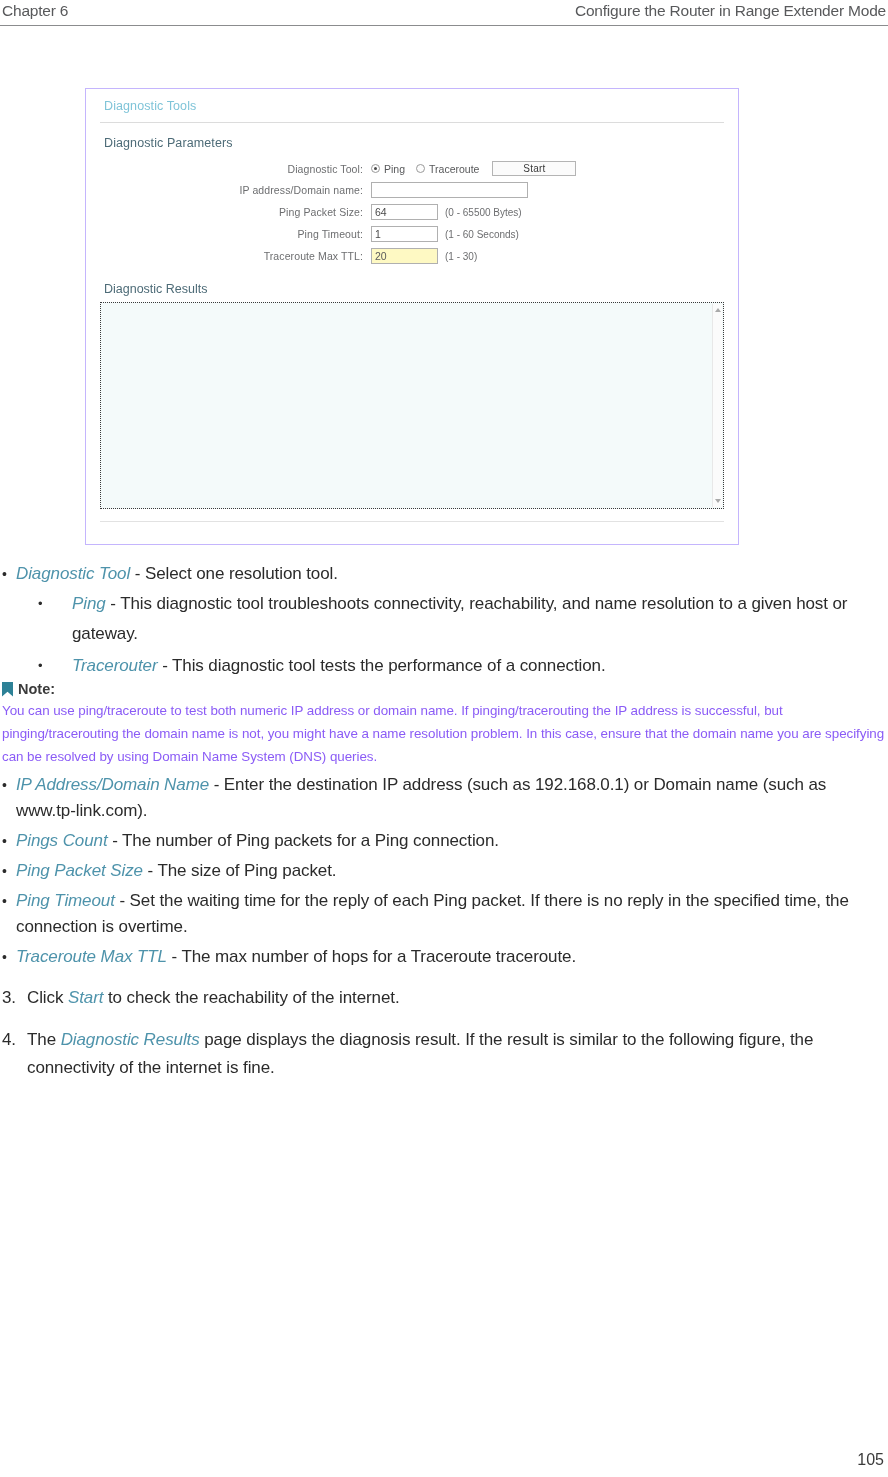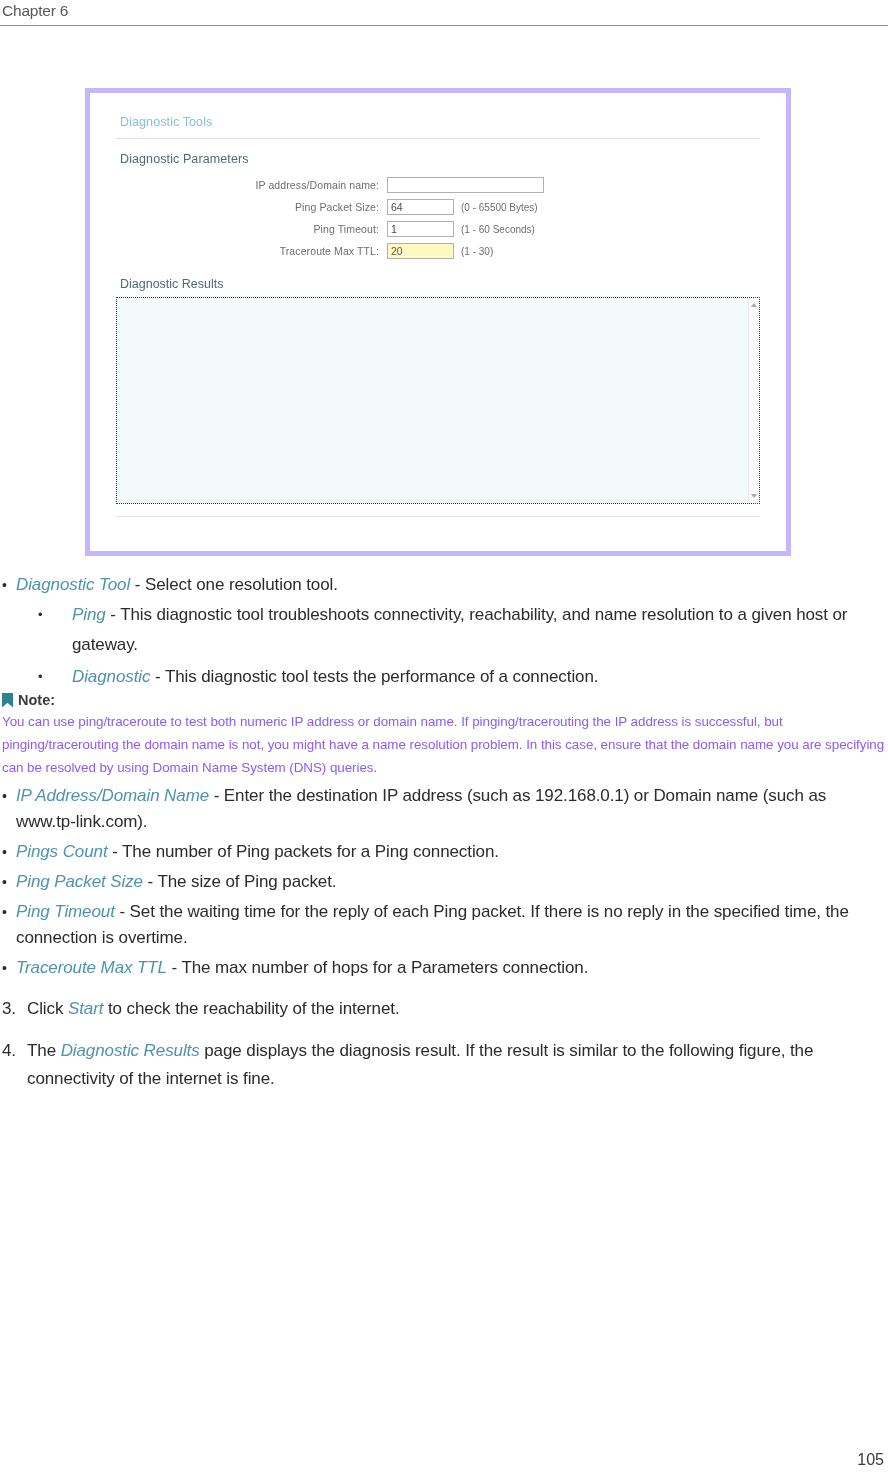--- a/index.html
+++ b/index.html
@@ -35,24 +35,24 @@
     top: 25px;
     border-bottom: 1px solid #8b8c8e;
   }
 
   
   .figure-wrap {
     margin: 58px 0 0 0;
     padding-left: 85px;
   }
   .ui-panel {
-    width: 706px;
-    border: 5px solid #c4b5fd;
+    width: 654px;
+    border: 1px solid #c4b5fd;
     background: #ffffff;
-    padding: 12px;
+    padding: 0;
   }
   .ui-panel-title {
     font-size: 12.5px;
     color: #7fc4d8;
     padding: 10px 0 9px 18px;
     letter-spacing: .1px;
   }
   .ui-panel-title-rule {
     border-bottom: 1px solid #dcdcdc;
     margin: 0 14px 0 14px;
@@ -253,34 +253,47 @@
     font-size: 16px;
     color: #3b3b3b;
   }
 </style>
 </head>
 <body>
 
 <div class="page-header">
   <div class="hdr-row">
     <span>Chapter 6</span>
+    <span>Configure the Router in Range Extender Mode</span>
   </div>
   <div class="hdr-rule"></div>
 </div>
 
 <div class="figure-wrap">
   <div class="ui-panel">
 
     <div class="ui-panel-title">Diagnostic Tools</div>
     <div class="ui-panel-title-rule"></div>
 
     <div class="ui-section-title">Diagnostic Parameters</div>
 
     <div class="form-rows">
 
+      <div class="frm-row">
+        <div class="frm-label">Diagnostic Tool:</div>
+        <div class="frm-control">
+          <div class="radio-grp">
+            <span class="radio checked"></span>
+            <span class="radio-label">Ping</span>
+            <span class="radio"></span>
+            <span class="radio-label">Traceroute</span>
+          </div>
+          <div class="btn-start">Start</div>
+        </div>
+      </div>
 
       <div class="frm-row">
         <div class="frm-label">IP address/Domain name:</div>
         <div class="frm-control">
           <input class="txt wide" type="text" value="" style="">
         </div>
       </div>
 
 
       <div class="frm-row">
@@ -330,21 +343,21 @@
     <span class="bul-txt"><span class="lnk">Diagnostic Tool</span><span> - Select one resolution tool.</span></span>
   </div>
 
   <div class="sub-bul">
     <span class="dot">•</span>
     <span class="bul-txt"><span class="lnk">Ping</span><span> - This diagnostic tool troubleshoots connectivity, reachability, and name resolution to a given host or gateway.</span></span>
   </div>
 
   <div class="sub-bul">
     <span class="dot">•</span>
-    <span class="bul-txt"><span class="lnk">Diagnostic</span><span> - This diagnostic tool tests the performance of a connection.</span></span>
+    <span class="bul-txt"><span class="lnk">Tracerouter</span><span> - This diagnostic tool tests the performance of a connection.</span></span>
   </div>
 
   <div class="note-head">
     <span class="note-ribbon"></span>
     <span class="note-label">Note:</span>
   </div>
   <div class="note-body">You can use ping/traceroute to test both numeric IP address or domain name. If pinging/tracerouting the IP address is successful, but pinging/tracerouting the domain name is not, you might have a name resolution problem. In this case, ensure that the domain name you are specifying can be resolved by using Domain Name System (DNS) queries.</div>
 
   <div class="bul">
     <span class="dot">•</span>
@@ -361,21 +374,21 @@
     <span class="bul-txt"><span class="lnk">Ping Packet Size</span><span> - The size of Ping packet.</span></span>
   </div>
 
   <div class="bul">
     <span class="dot">•</span>
     <span class="bul-txt"><span class="lnk">Ping Timeout</span><span> - Set the waiting time for the reply of each Ping packet. If there is no reply in the specified time, the connection is overtime.</span></span>
   </div>
 
   <div class="bul">
     <span class="dot">•</span>
-    <span class="bul-txt"><span class="lnk">Traceroute Max TTL</span><span> - The max number of hops for a Parameters connection.</span></span>
+    <span class="bul-txt"><span class="lnk">Traceroute Max TTL</span><span> - The max number of hops for a Traceroute traceroute.</span></span>
   </div>
 
   <div class="num-item">
     <span class="num">3.</span>
     <span class="num-txt"><span>Click </span><span class="lnk">Start</span><span> to check the reachability of the internet.</span></span>
   </div>
 
   <div class="num-item">
     <span class="num">4.</span>
     <span class="num-txt"><span>The </span><span class="lnk">Diagnostic Results</span><span> page displays the diagnosis result. If the result is similar to the following figure, the connectivity of the internet is fine.</span></span>

